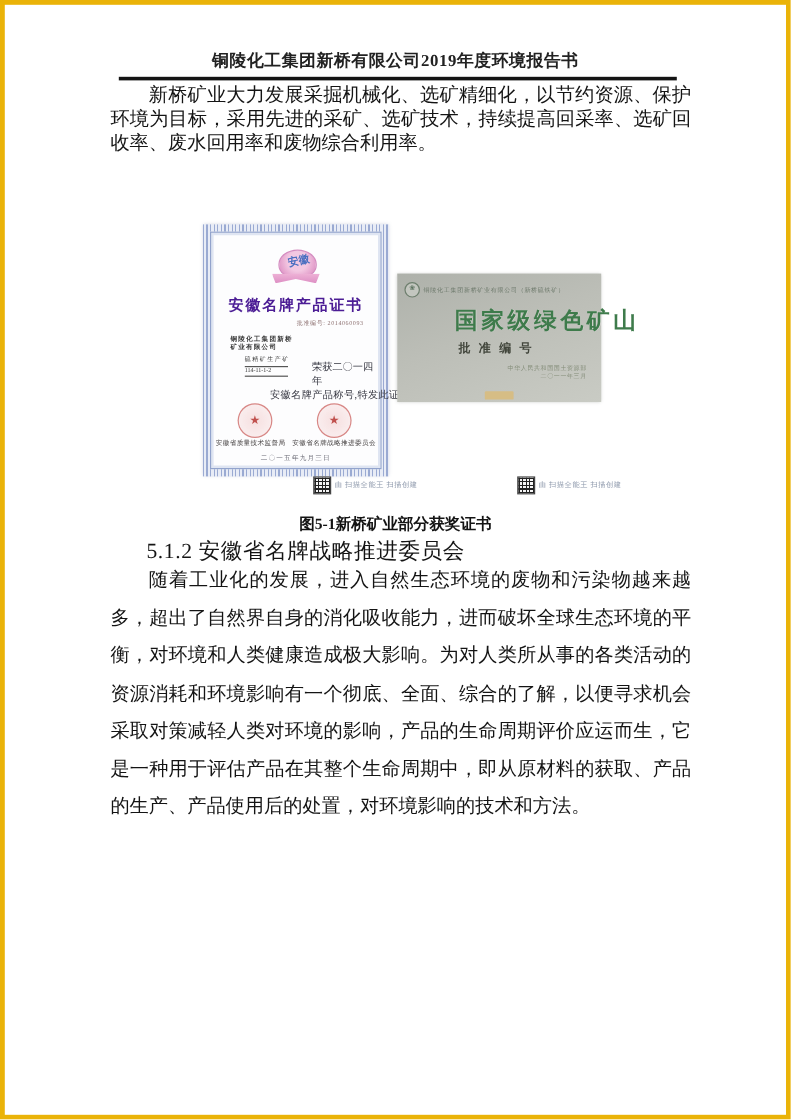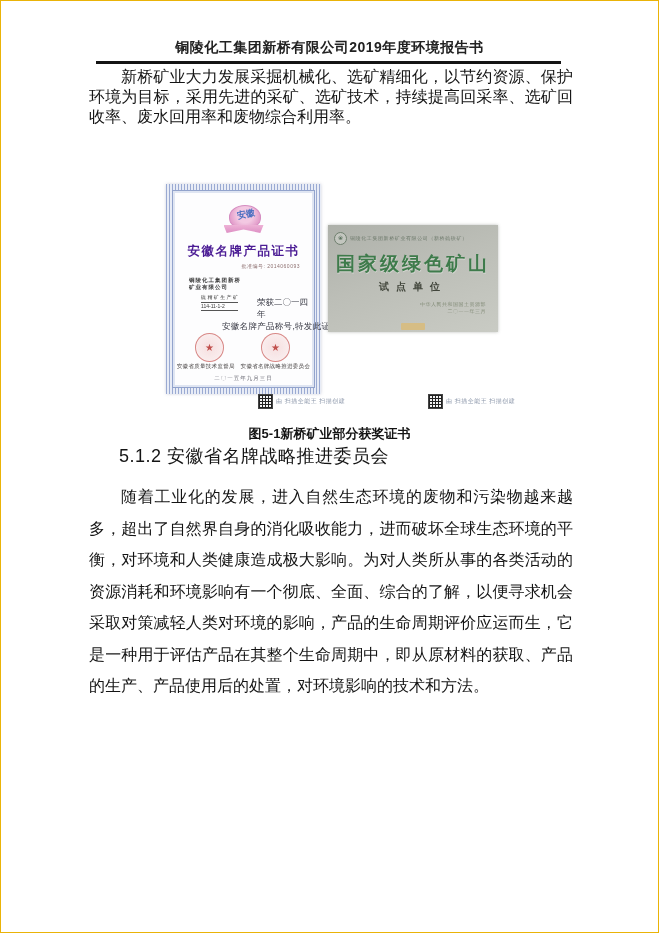--- a/index.html
+++ b/index.html
@@ -1,22 +1,22 @@
 <!DOCTYPE html>
 <html><head>
 <meta charset="utf-8">
 <style>
   html,body{margin:0;padding:0;background:#ffffff;}
   .page{
     position:relative;
     width:659px;height:933px;
     background:#ffffff;
-    border:1px solid #eab308;
+    border:4px solid #eab308;
     box-sizing:border-box;
-    font-family:Liberation Sans, sans-serif;
+    font-family:Liberation Serif, serif;
     color:#1c1c1c;
     overflow:hidden;
   }
   
   .doc-header{
     position:absolute;top:38px;left:0;width:100%;
     text-align:center;font-size:14px;font-weight:600;color:#222;
     letter-spacing:0.5px;
   }
   .header-rule{
@@ -24,21 +24,21 @@
     background:#141414;
   }
   
   .body-par{
     position:absolute;left:88px;width:484px;
     font-size:16px;line-height:31.5px;
     text-align:justify;text-justify:inter-ideograph;
     text-indent:32px;color:#141414;
   }
   .par-1{top:66px;line-height:20px;}
-  .par-2{top:480px;}
+  .par-2{top:464px;}
   .par-3{top:686px;}
   
   .figure-area{position:absolute;top:0;left:0;width:659px;height:933px;pointer-events:none;}
   .cert-left{
     position:absolute;left:165px;top:183px;width:155px;height:210px;
     background:#eef1f8;
     box-shadow:0 0 3px rgba(120,130,160,.35);
   }
   .cert-border{
     position:absolute;inset:0;
@@ -123,20 +123,21 @@
   .plaque-logo{
     width:11px;height:11px;border-radius:50%;
     border:1px solid #6e7f6e;color:#5d7360;font-size:6px;line-height:11px;
     text-align:center;background:#c3c6bf;flex:0 0 auto;
   }
   .plaque-top-text{font-size:5px;color:#6e7a6c;letter-spacing:0.6px;white-space:nowrap;}
   .plaque-title{
     position:absolute;top:26px;left:0;width:100%;text-align:center;
     font-size:19px;font-weight:bold;color:#3e7b4b;letter-spacing:3px;
     text-shadow:0.5px 0.5px 0 rgba(255,255,255,.35);
+    padding-left:40px;
   }
   .plaque-subtitle{
     position:absolute;top:55px;left:0;width:100%;text-align:center;
     font-size:10px;color:#42463c;letter-spacing:7px;font-weight:bold;
   }
   .plaque-issuer{
     position:absolute;top:76px;right:12px;text-align:right;
     font-size:5px;line-height:7px;color:#848d79;letter-spacing:0.5px;
   }
   .plaque-sticker{
@@ -207,21 +208,21 @@
         <div class="cert-date">二〇一五年九月三日</div>
       </div>
     </div>
 
     <div class="plaque">
       <div class="plaque-top">
         <div class="plaque-logo">❀</div>
         <div class="plaque-top-text">铜陵化工集团新桥矿业有限公司（新桥硫铁矿）</div>
       </div>
       <div class="plaque-title">国家级绿色矿山</div>
-      <div class="plaque-subtitle">试点单位</div>
+      <div class="plaque-subtitle">批准编号</div>
       <div class="plaque-issuer">
         <div>中华人民共和国国土资源部</div>
         <div>二〇一一年三月</div>
       </div>
       <div class="plaque-sticker"></div>
     </div>
 
     <div class="scan-mark scan-mark-left">
       <div class="qr"></div>
       <div class="scan-text">由 扫描全能王 扫描创建</div>

